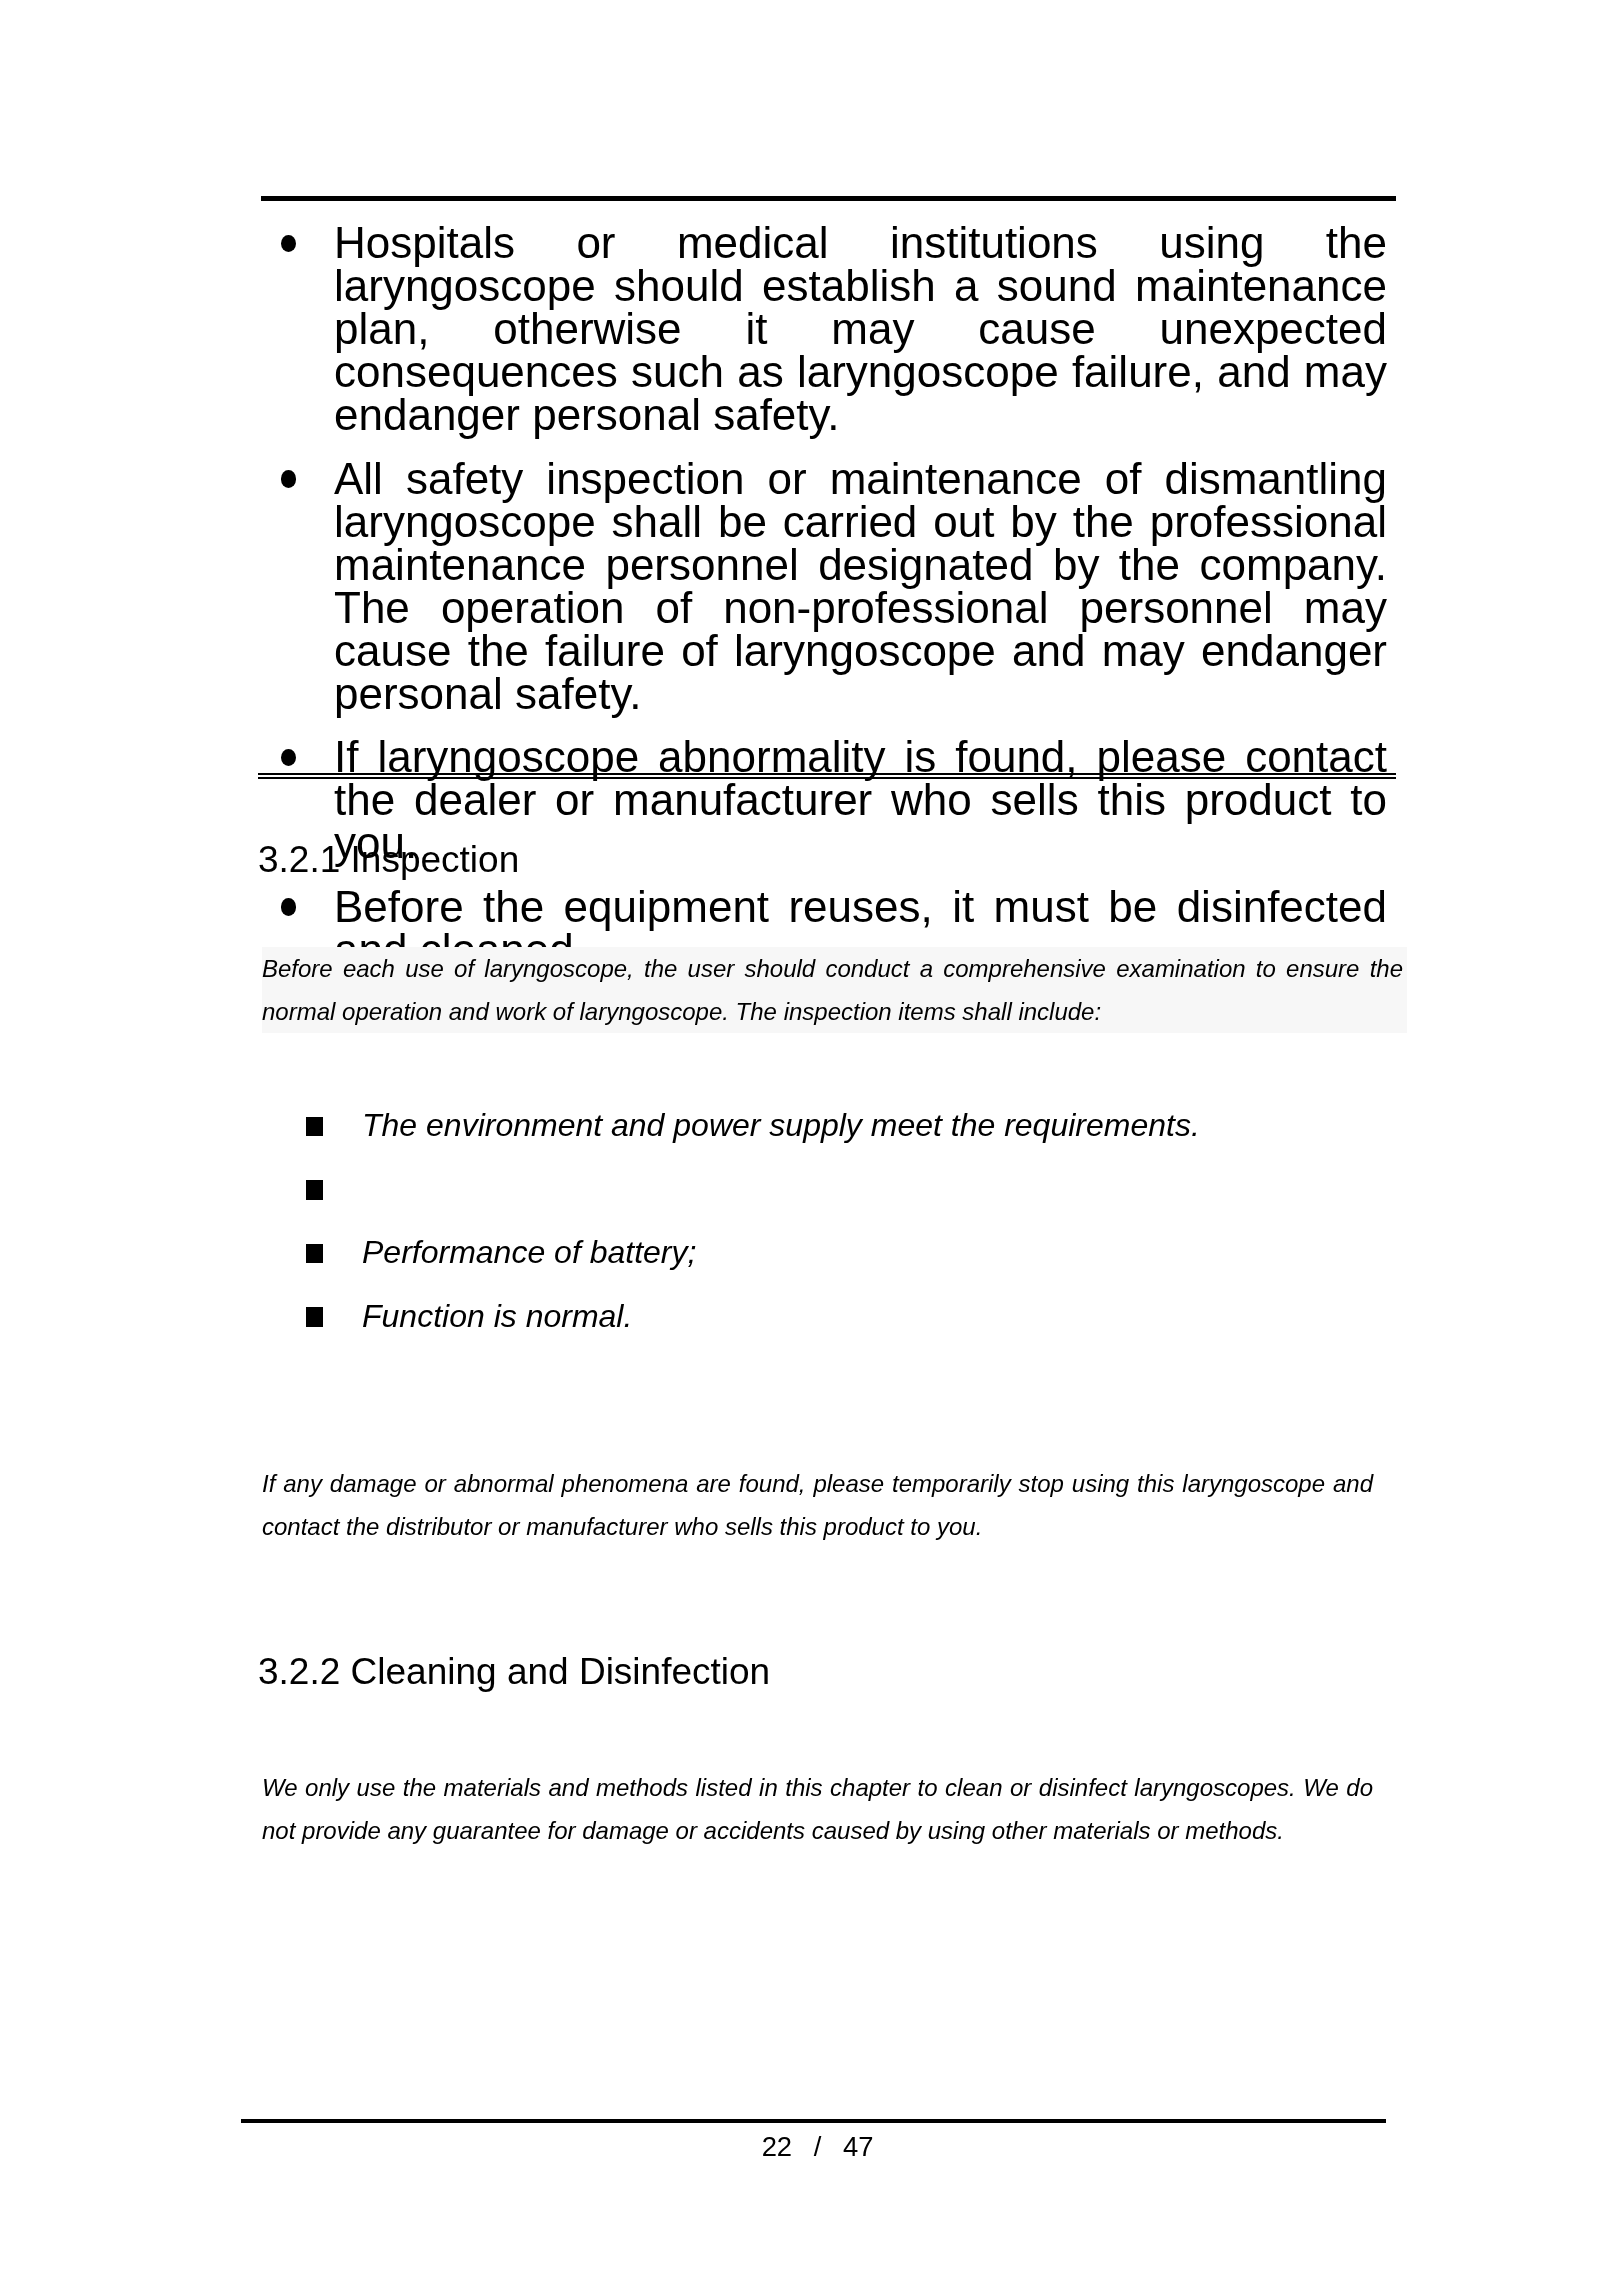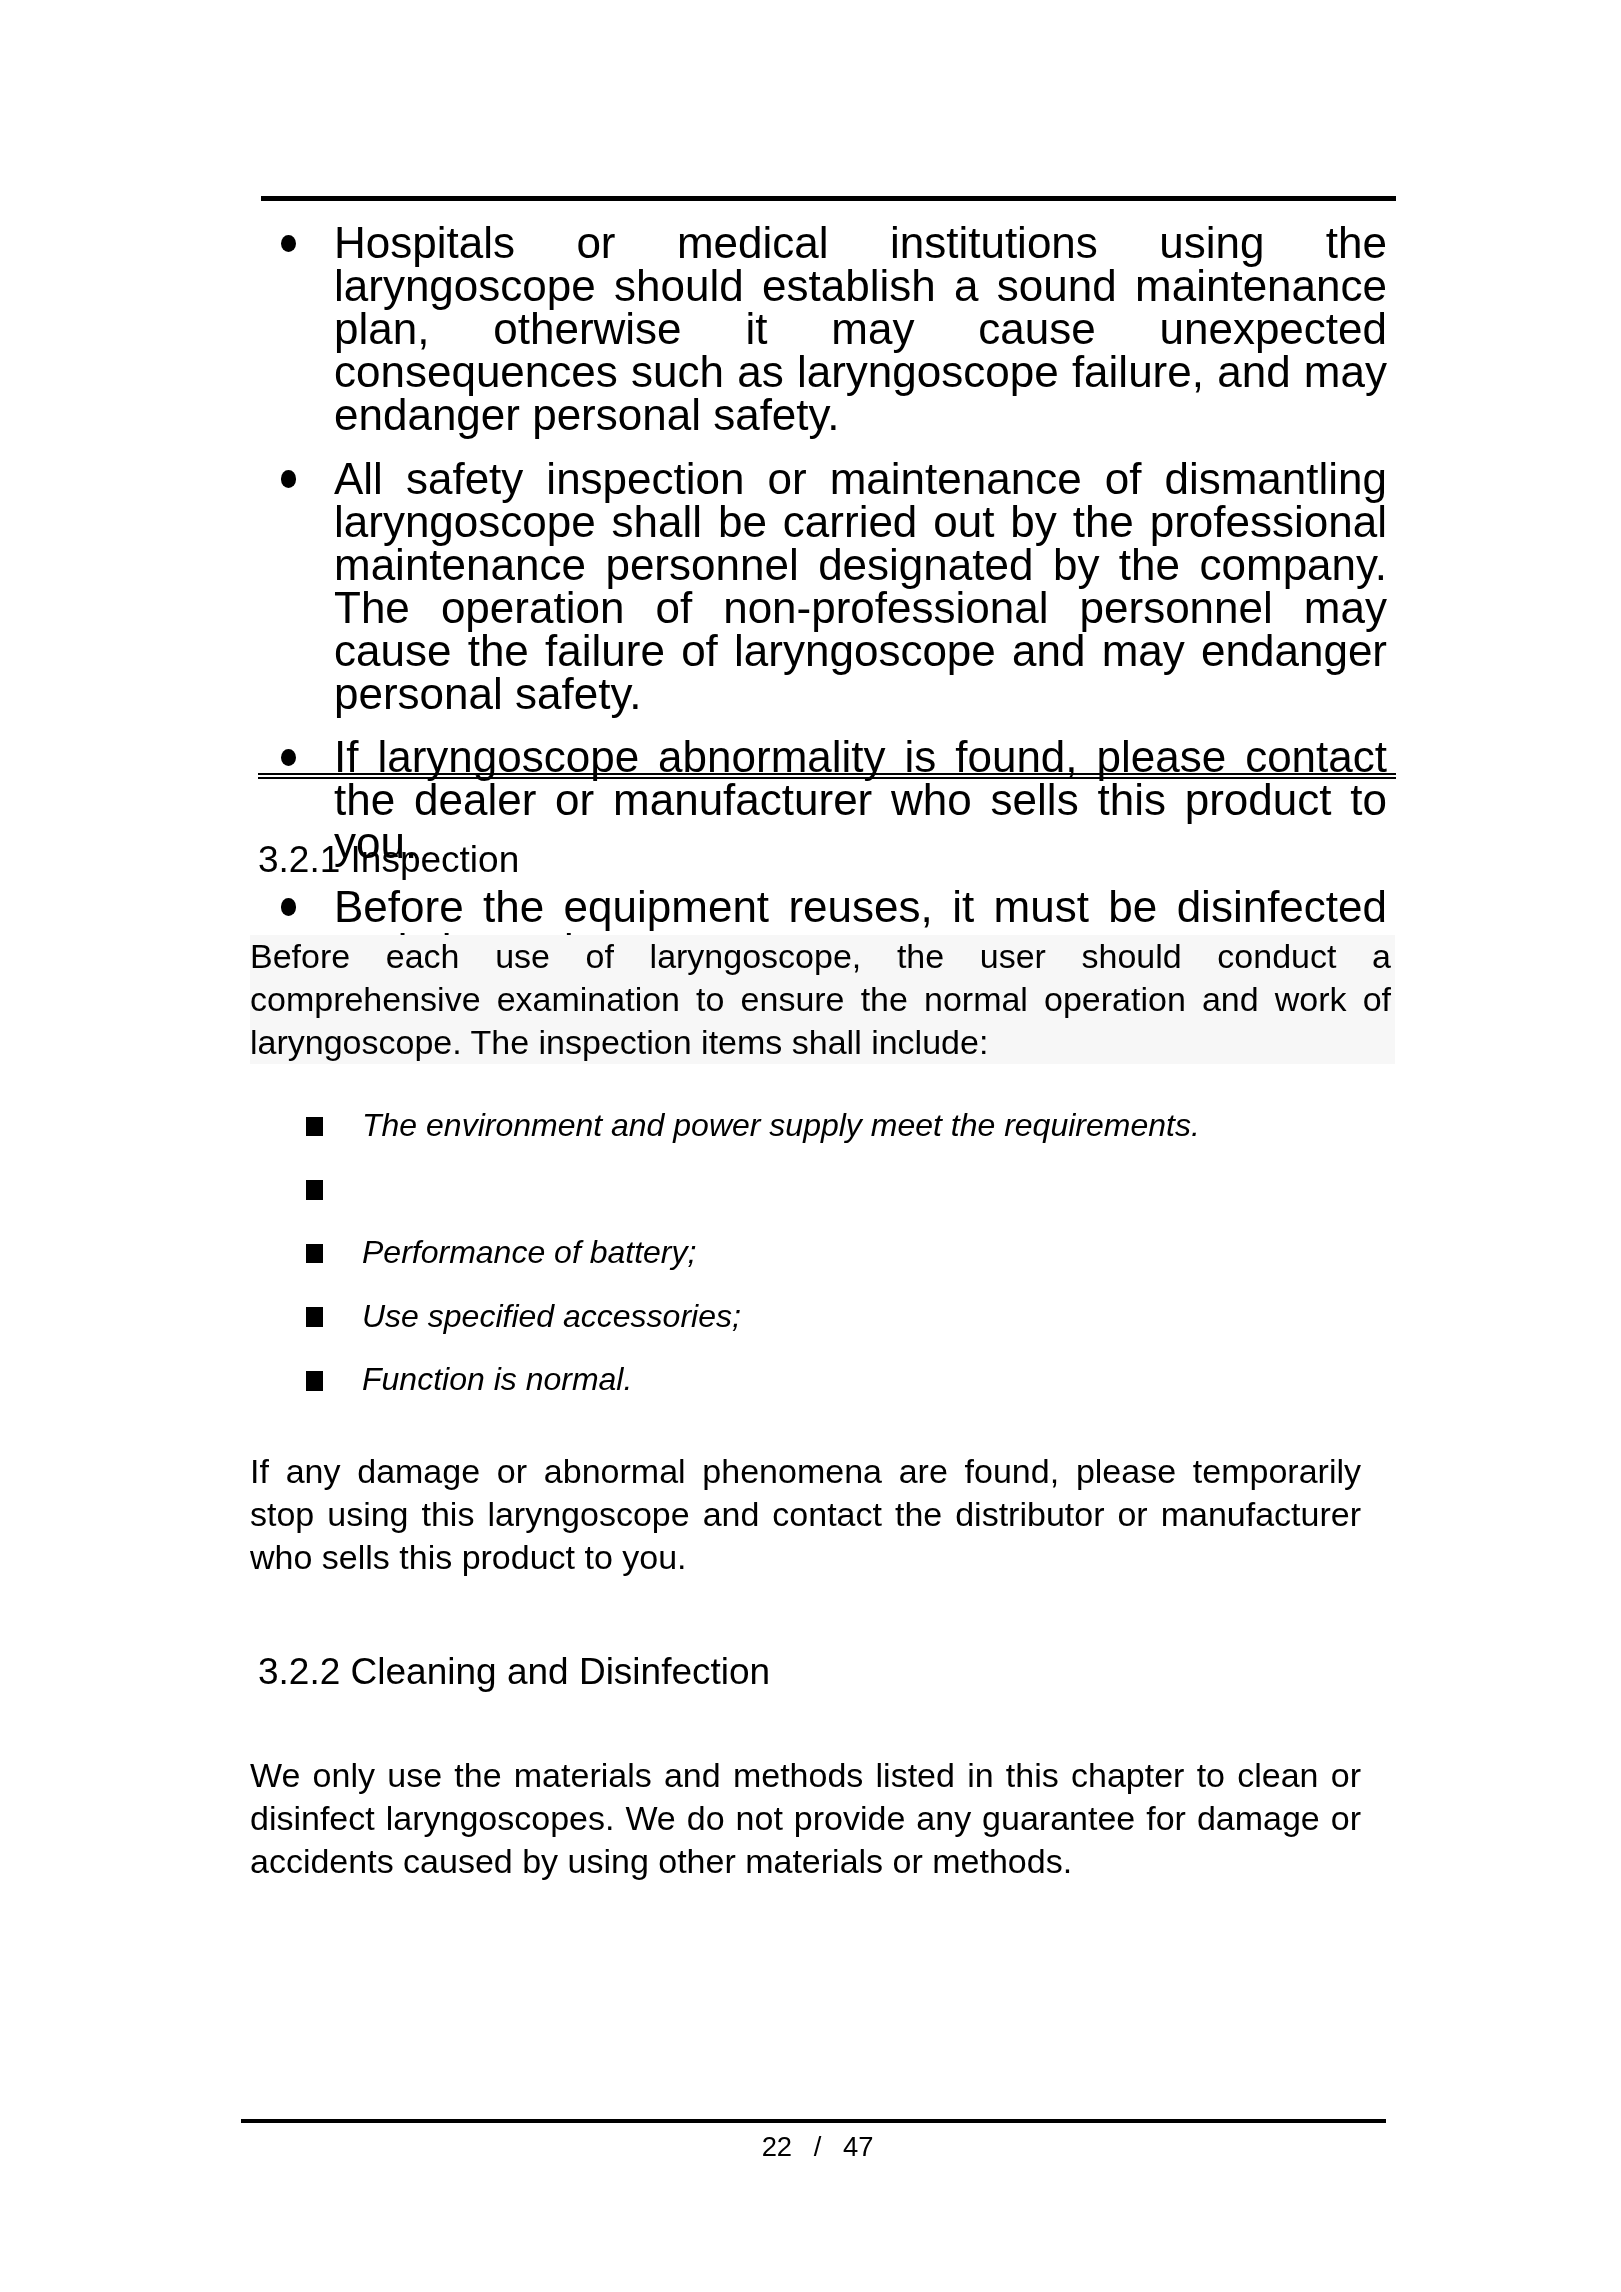--- a/index.html
+++ b/index.html
@@ -79,25 +79,26 @@
       font-weight: normal;
       line-height: 45px;
       margin: 12px;
     }
     .h-inspection { top: 825px; }
     .h-cleaning { top: 1637px; }
 
     .para {
       position: absolute;
       left: 246px;
-      font-size: 34px;
+      font-size: 24px;
       line-height: 43px;
-      margin: 4px;
+      margin: 16px;
       text-align: justify;
       text-align-last: left;
+      font-style: italic;
     }
     .p-intro {
       top: 931px;
       width: 1141px;
       background: #f7f7f7;
       padding-right: 3.9px;
     }
     .p-damage { top: 1446px; width: 1111px; }
     .p-materials { top: 1750px; width: 1111px; }
     .p-chemicals { top: 1923px; width: 1145px; }
@@ -188,24 +189,20 @@
     </li>
     <li class="square-item">
       <span class="sq"></span>
     </li>
     <li class="square-item">
       <span class="sq"></span>
       <span>Performance of battery;</span>
     </li>
     <li class="square-item">
       <span class="sq"></span>
-      <span>Use specified accessories;</span>
-    </li>
-    <li class="square-item">
-      <span class="sq"></span>
       <span>Function is normal.</span>
     </li>
   </ul>
 
   <p class="para p-damage">If any damage or abnormal phenomena are found, please temporarily stop using this laryngoscope and contact the distributor or manufacturer who sells this product to you.</p>
 
   <h2 class="section-heading h-cleaning">3.2.2 Cleaning and Disinfection</h2>
   <p class="para p-materials">We only use the materials and methods listed in this chapter to clean or disinfect laryngoscopes. We do not provide any guarantee for damage or accidents caused by using other materials or methods.</p>
 
   <div class="footer-rule"></div>

